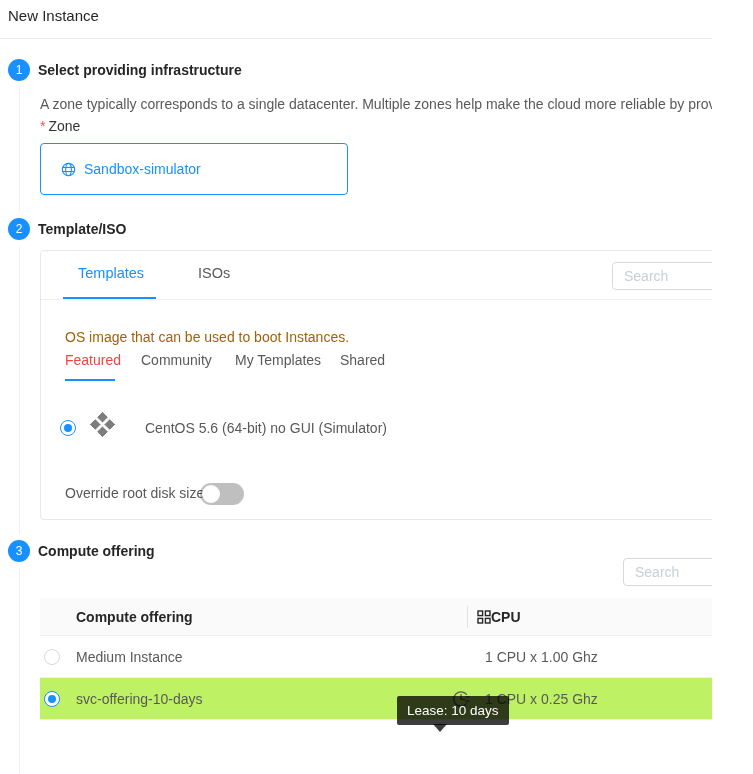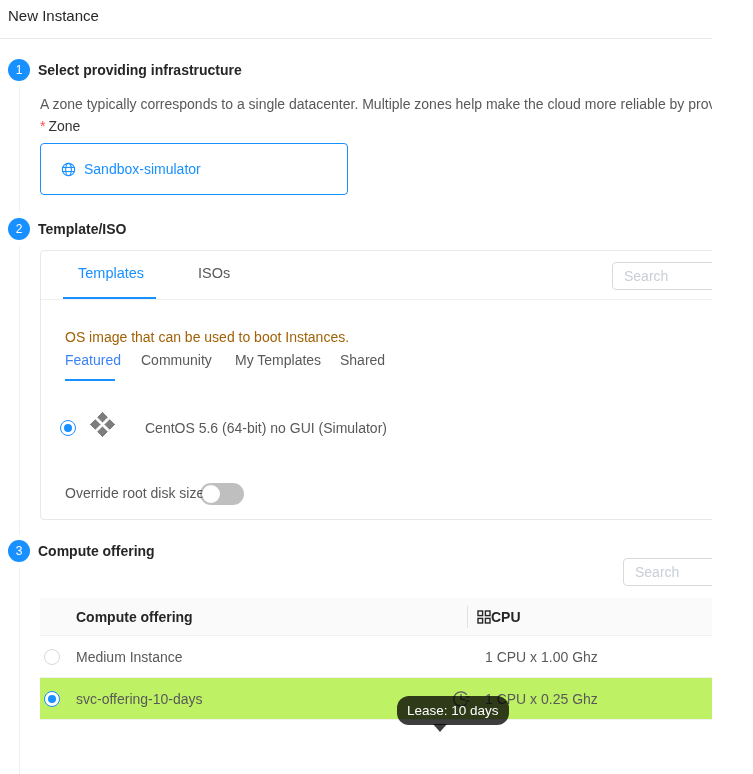--- a/index.html
+++ b/index.html
@@ -31,21 +31,21 @@
   .tab { position:absolute; top:14px; font-size:14.5px; color:#595959; cursor:pointer; }
   .tab.active { color:#1890ff; }
   .tab-ink { position:absolute; left:22px; top:46px; width:93px; height:2px; background:#1890ff; }
 
   .search-box { position:absolute; height:28px; border:1px solid #d9d9d9; border-radius:4px;
     background:#fff; padding:0 11px; font-family:"Liberation Sans",sans-serif; font-size:14px; color:#595959; }
   .search-box::placeholder { color:#c9ced6; }
 
   .os-desc { position:absolute; left:24px; top:78px; color:#a16207; }
   .subtab { position:absolute; top:101px; color:#595959; cursor:pointer; }
-  .subtab.active { color:#3b82f6; }
+  .subtab.active { color:#ef4444; }
   .subtab-ink { position:absolute; left:24px; top:128px; width:50px; height:2px; background:#1890ff; }
 
   .radio { width:16px; height:16px; border:1px solid #d9d9d9; border-radius:50%; background:#fff; position:relative; }
   .radio.checked { border-color:#1890ff; }
   .radio.checked::after { content:""; position:absolute; left:3px; top:3px; width:8px; height:8px;
     border-radius:50%; background:#1890ff; }
 
   .tpl-radio { position:absolute; left:19px; top:169px; }
   .tpl-icon { position:absolute; left:48px; top:160px; }
   .tpl-label { position:absolute; left:92px; top:169px; color:#595959;margin-left:12px; }
@@ -63,21 +63,21 @@
   .th-sep { position:absolute; left:427px; top:8px; width:1px; height:22px; background:#e2e2e2; }
   .th-cpu { position:absolute; left:437px; display:flex; align-items:center; gap:0; font-weight:700; color:#262626; }
   .trow { position:relative; height:42px; border-bottom:1px solid #f0f0f0; cursor:pointer; background:#fff; }
   .trow.selected { background:#bef264; }
   .trow .radio { position:absolute; left:4px; top:50%; transform:translateY(-50%); }
   .cell-name { position:absolute; left:36px; top:50%; transform:translateY(-50%); color:#595959; }
   .cell-cpu  { position:absolute; left:445px; top:50%; transform:translateY(-50%); color:#595959; }
   .lease-icon { position:absolute; left:412px; top:50%; transform:translateY(-50%); display:flex; }
 
   .tooltip { position:absolute; left:397px; top:696px; height:29px; padding:0 10px;
-    background:rgba(0,0,0,0.76); color:#fff; font-size:13.5px; border-radius:12px;
+    background:rgba(0,0,0,0.76); color:#fff; font-size:13.5px; border-radius:2px;
     display:flex; align-items:center; white-space:nowrap; z-index:10; }
   .tooltip-arrow { position:absolute; left:433px; top:724px; width:0; height:0; z-index:10;
     border-left:7px solid transparent; border-right:7px solid transparent; border-top:8px solid rgba(0,0,0,0.76); }
 
   svg { display:block; }
 </style>
 </head>
 <body>
 
 <div class="screen">

